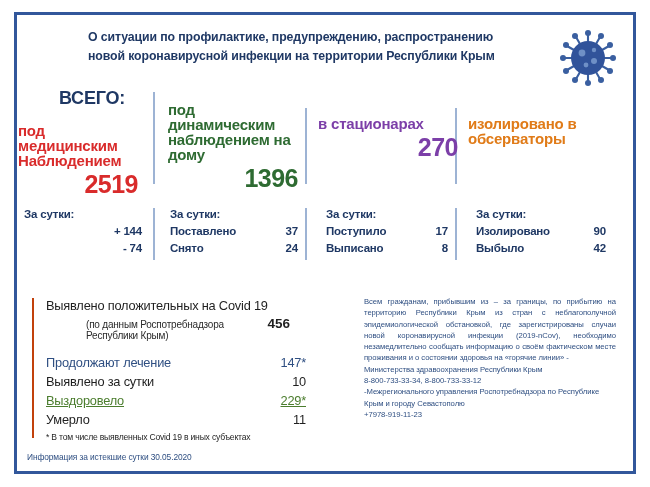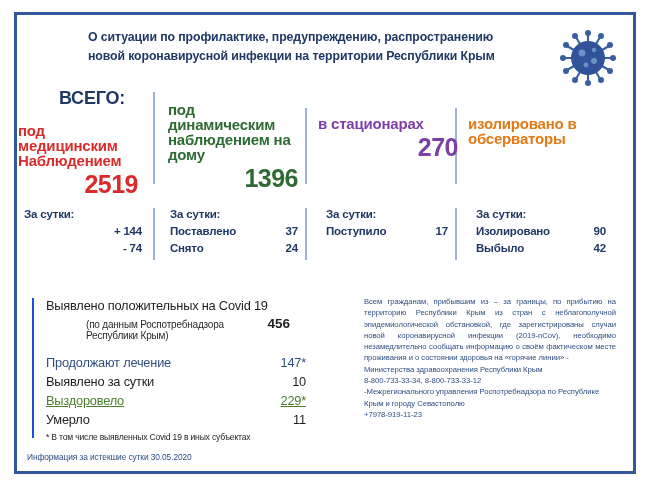--- a/index.html
+++ b/index.html
@@ -109,21 +109,21 @@
   .d4 { left: 458px; width: 130px; }
   .d1 .drow { justify-content: flex-end; }
   .d1 .drow .val { min-width: 52px; }
 
   
   .covid {
     position: absolute;
     left: 32px; top: 298px;
     width: 320px; height: 140px;
     padding-left: 12px;
-    border-left: 2px solid #1d4ed8;
+    border-left: 2px solid #c2410c;
   }
   .covid .title {
     color: #1f1f1f;
     font-size: 12.8px;
     letter-spacing: -0.2px;
   }
   .covid .note-row {
     display: flex;
     align-items: baseline;
     justify-content: space-between;
@@ -294,20 +294,24 @@
         <span class="val">24</span>
       </div>
     </div>
 
     <div class="dcol d3">
       <div class="t">За сутки:</div>
       <div class="drow">
         <span class="lbl">Поступило</span>
         <span class="val">17</span>
       </div>
+      <div class="drow">
+        <span class="lbl">Выписано</span>
+        <span class="val">8</span>
+      </div>
     </div>
 
     <div class="dcol d4">
       <div class="t">За сутки:</div>
       <div class="drow">
         <span class="lbl">Изолировано</span>
         <span class="val">90</span>
       </div>
       <div class="drow">
         <span class="lbl">Выбыло</span>

